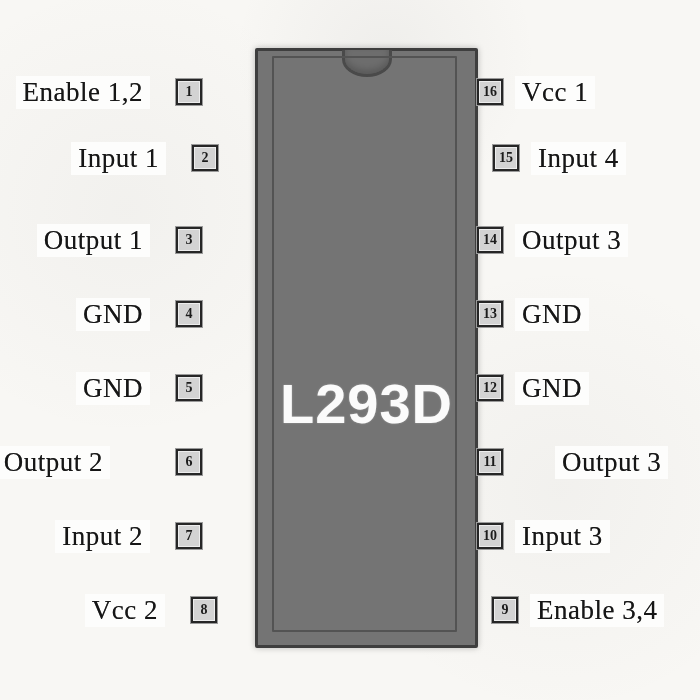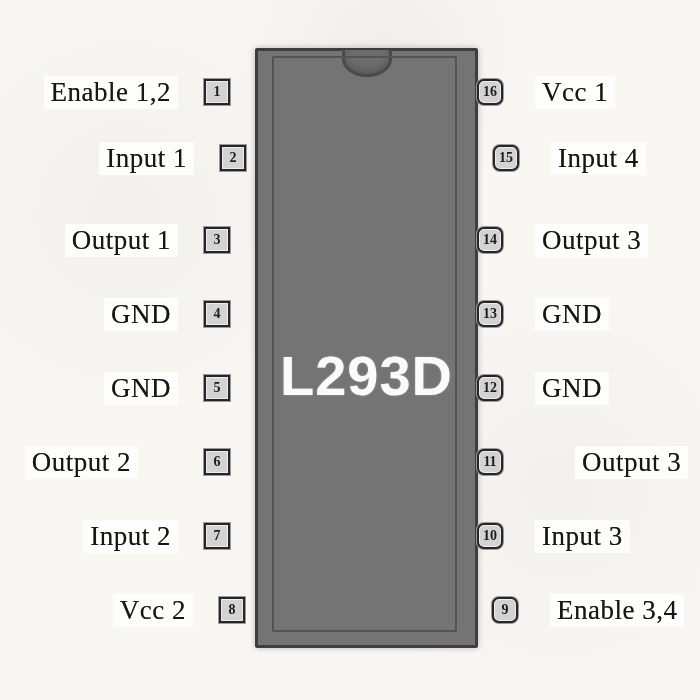--- a/index.html
+++ b/index.html
@@ -48,60 +48,60 @@
     width: 50px; height: 27px;
     background: #6d6d6d;
     border: 3px solid #4a4a4a;
     border-top: none;
     border-radius: 0 0 50px 50px / 0 0 36px 36px;
     box-shadow: inset 0 -4px 6px rgba(0,0,0,0.18);
     box-sizing: border-box;
   }
   .chip-label {
     position: absolute;
-    left: 50%; top: 292px;
+    left: 50%; top: 320px;
     transform: translateX(-50%);
     font-family: "Liberation Sans", sans-serif;
     font-size: 56px;
     font-weight: 600;
     letter-spacing: 1px;
     color: #fbfbfb;
     text-shadow: 0 0 2px rgba(255,255,255,0.35);
     white-space: nowrap;
   }
 
   
   .pin-row {
     position: absolute;
     height: 28px;
     display: flex;
     align-items: center;
     z-index: 3;
   }
-  .pin-row.left  { left: 0;    width: 230px; justify-content: flex-end; }
+  .pin-row.left  { left: 0;    width: 202px; justify-content: flex-end; }
   .pin-row.right { left: 477px; width: 223px; justify-content: flex-start; }
 
   .pin-box {
     width: 26px; height: 26px;
     box-sizing: border-box;
     background: #d3d3d3;
     border: 2px solid #262626;
     box-shadow: inset 0 0 0 1px #ededed, 0 0 0 1px #9a9a9a;
     display: flex;
     align-items: center;
     justify-content: center;
     font-family: "Liberation Serif", serif;
     font-weight: bold;
     font-size: 14px;
     line-height: 1;
     color: #1c1c1c;
     flex: 0 0 auto;
   }
   .pin-row.left  .pin-box { margin-left: 26px; }
-  .pin-row.right .pin-box { margin-right: 32px; border-radius: 7px; }
+  .pin-row.right .pin-box { margin-right: 12px; }
 
   .pin-label {
     font-size: 27px;
     color: #161616;
     letter-spacing: 0.5px;
     white-space: nowrap;
     background: #fdfdfc;
     padding: 1px 7px;
     text-shadow: 0 0 0.5px rgba(0,0,0,0.55);
   }

